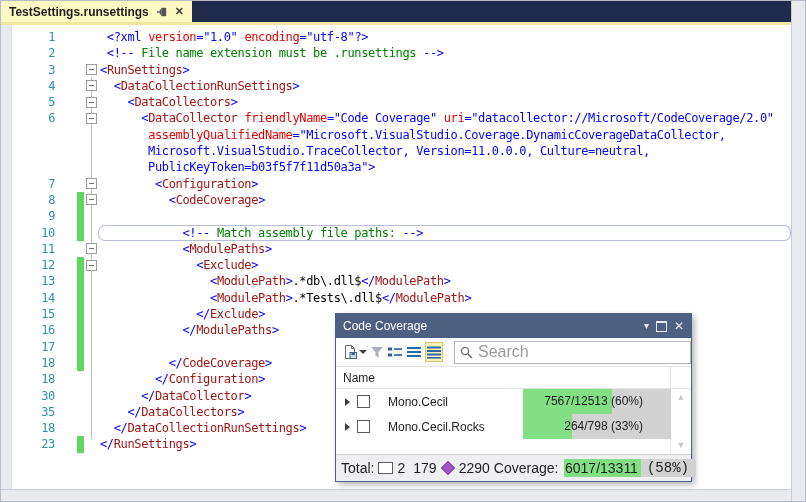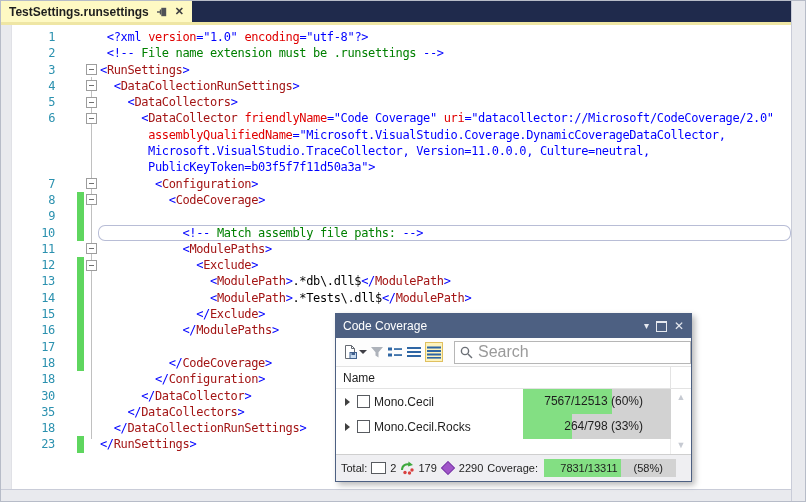--- a/index.html
+++ b/index.html
@@ -47,33 +47,33 @@
   .searchbox input{border:none;outline:none;flex:1;font-size:16px;font-family:"Liberation Sans",sans-serif;color:#555;background:transparent;padding:0;}
   .searchbox input::placeholder{color:#9a9a9a;}
   .phead{height:21px;flex:none;border-top:1px solid #e3e3e3;border-bottom:1px solid #e3e3e3;
          display:flex;align-items:center;padding-left:7px;position:relative;}
   .phead::after{content:"";position:absolute;right:20px;top:0;bottom:0;width:1px;background:#e3e3e3;}
   .pbody{flex:1;display:flex;min-height:0;}
   .rowsarea{flex:1;position:relative;}
   .grow{height:25px;display:flex;align-items:center;position:relative;}
   .expand{width:0;height:0;border-left:5px solid #404040;border-top:4px solid transparent;border-bottom:4px solid transparent;margin-left:9px;flex:none;}
   .cbox{width:13px;height:13px;box-sizing:border-box;border:1.5px solid #585b60;background:#fff;margin-left:7px;flex:none;}
-  .gname{margin-left:4px;}
+  .gname{margin-left:18px;}
   .gbar{position:absolute;left:187px;top:0;bottom:0;width:148px;background:#d2d2d2;}
   .gfill{position:absolute;left:0;top:0;bottom:0;background:#83df83;}
   .gtxt{position:absolute;left:0;right:0;top:0;bottom:0;text-align:right;padding-right:28px;line-height:25px;}
   .scrollcol{width:20px;flex:none;border-left:1px solid #ededed;display:flex;flex-direction:column;
              align-items:center;justify-content:space-between;padding:4px 0;color:#c6cad2;font-size:9px;line-height:1;}
   .ptotal{height:26px;flex:none;background:#efeff2;border-top:1px solid #cfcfcf;display:flex;align-items:center;
-          padding:0 5px;gap:4px;font-size:11px;}
+          padding:0 5px;gap:4px;font-size:14px;}
   .asmicon{width:15px;height:12px;box-sizing:border-box;border:1.5px solid #585b60;background:#fff;flex:none;}
   .gem{width:8px;height:8px;background:#a155c9;border:1px solid #7b3fa8;transform:rotate(45deg);flex:none;margin:0 2px;}
   .tbar{width:132px;height:18px;background:#d2d2d2;display:flex;margin-left:2px;flex:none;}
   .tfill{background:#83df83;text-align:right;line-height:18px;padding-right:3px;box-sizing:border-box;white-space:nowrap;overflow:visible;}
-  .trest{flex:1;line-height:18px;padding-left:13px;white-space:nowrap;}
+  .trest{flex:1;line-height:18px;padding-left:6px;white-space:nowrap;font-family:Liberation Mono, monospace;}
 </style>
 </head>
 <body>
 
 <div class="window">
 
   <div class="tabbar">
     <div class="tab">
       <span>TestSettings.runsettings</span>
       <svg width="12" height="12" viewBox="0 0 12 12">
@@ -221,19 +221,19 @@
         <path d="M8.5 0.5 l4.5 3.5 -5 1.5 z" fill="#3da83d"></path>
         <circle cx="5" cy="11.5" r="1.7" fill="#d94040"></circle>
         <circle cx="9.5" cy="12" r="1.7" fill="#d94040"></circle>
         <circle cx="12" cy="9" r="1.7" fill="#d94040"></circle>
       </svg>
       <span>179</span>
       <span class="gem"></span>
       <span>2290</span>
       <span>Coverage:</span>
       <span class="tbar">
-        <span class="tfill" id="total-fill" style="width: 58%;">7831/13311</span>
+        <span class="tfill" id="total-fill" style="width: 58%;">6017/13311</span>
         <span class="trest">(58%)</span>
       </span>
     </div>
   </div>
 
 </div>
 
 </body></html>

